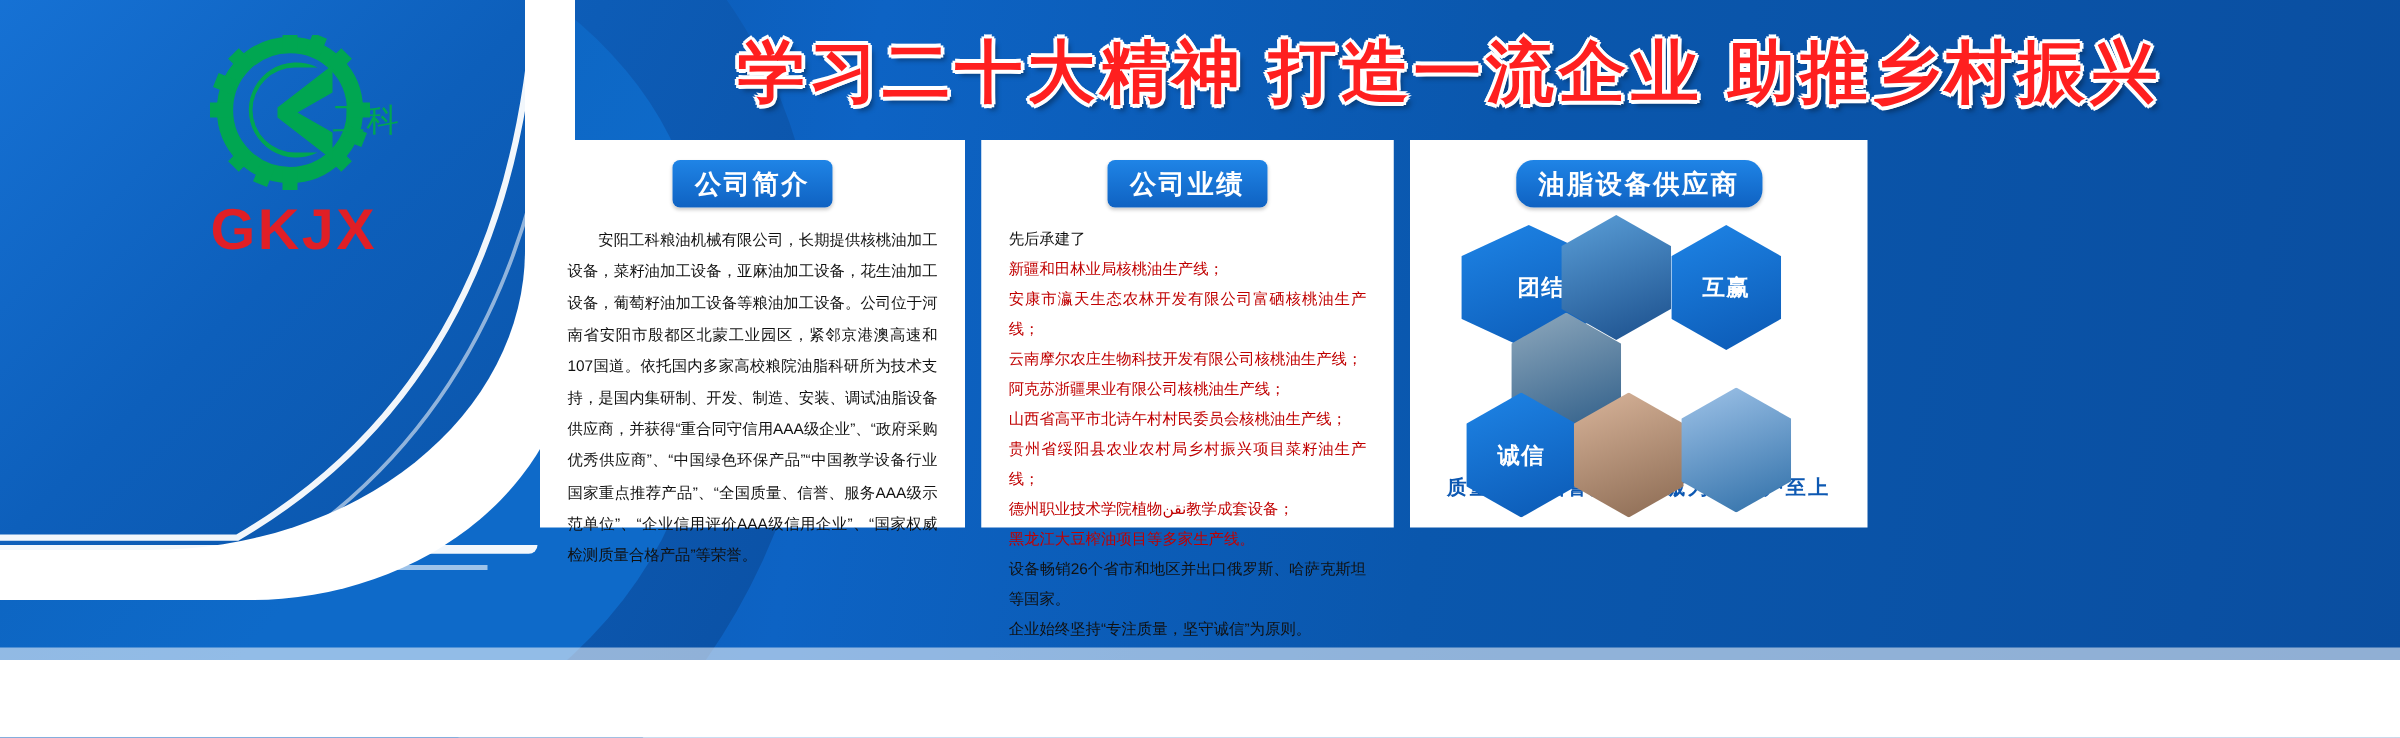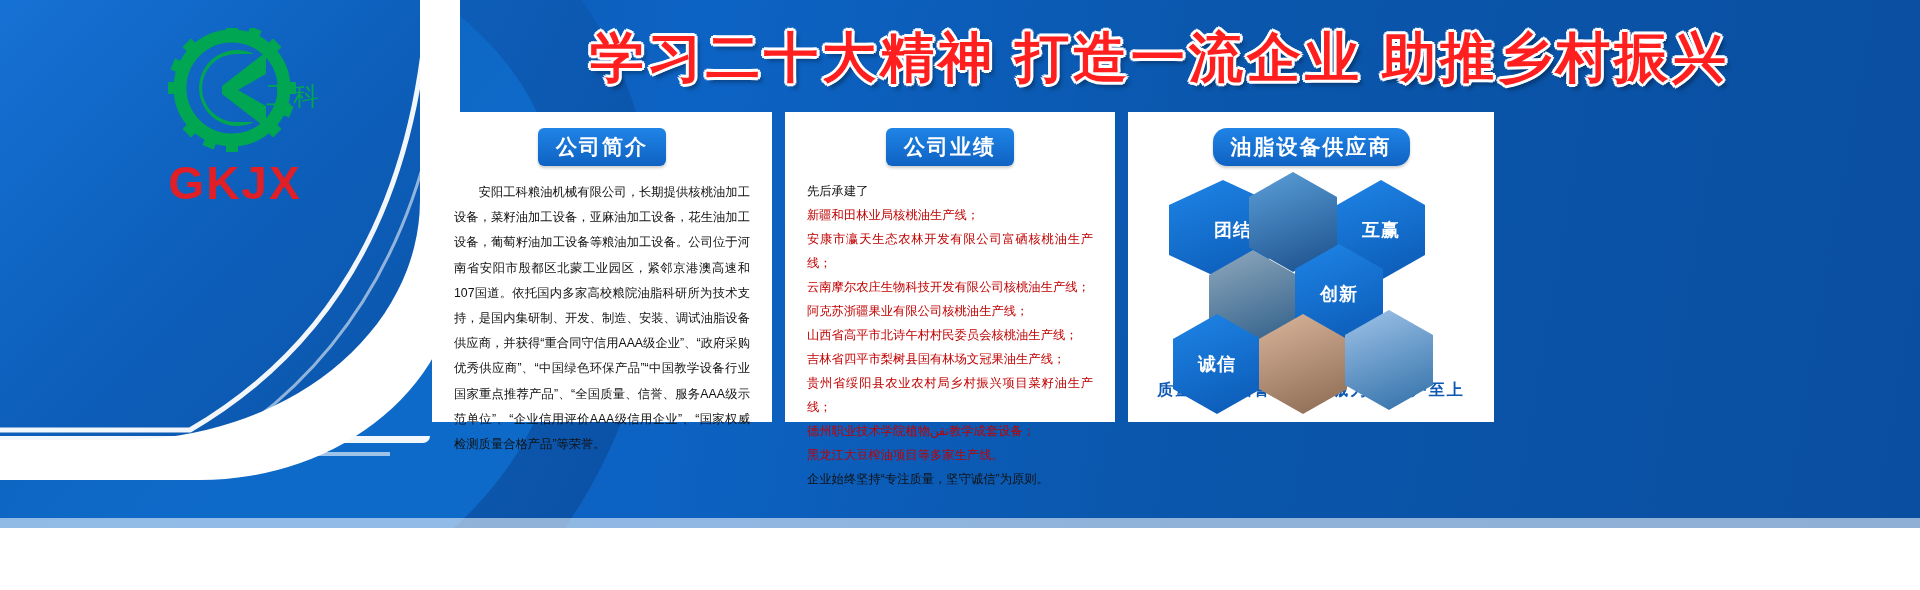--- a/index.html
+++ b/index.html
@@ -283,36 +283,35 @@
 
     <div class="card card-2">
       <div class="card-title">公司业绩</div>
       <div class="card-body">
         <p class="ach-lead">先后承建了</p>
         <p class="ach-item">新疆和田林业局核桃油生产线；</p>
         <p class="ach-item">安康市瀛天生态农林开发有限公司富硒核桃油生产线；</p>
         <p class="ach-item">云南摩尔农庄生物科技开发有限公司核桃油生产线；</p>
         <p class="ach-item">阿克苏浙疆果业有限公司核桃油生产线；</p>
         <p class="ach-item">山西省高平市北诗午村村民委员会核桃油生产线；</p>
-        <p class="ach-item">吉林省四平市梨树县国有林场文冠果油生产线；</p>
         <p class="ach-item">贵州省绥阳县农业农村局乡村振兴项目菜籽油生产线；</p>
         <p class="ach-item">德州职业技术学院植物نقن教学成套设备；</p>
         <p class="ach-item">黑龙江大豆榨油项目等多家生产线。</p>
+        <p class="ach-tail">设备畅销26个省市和地区并出口俄罗斯、哈萨克斯坦等国家。</p>
         <p class="ach-tail">企业始终坚持“专注质量，坚守诚信”为原则。</p>
       </div>
     </div>
 
     <div class="card card-3">
       <div class="card-title supplier-badge">油脂设备供应商</div>
       <div class="hex-area">
         <div class="hex hex-blue" style="left:18px;  top:6px;padding-left:20px;">团结</div>
         <div class="hex hex-img1" style="left:98px;  top:-2px;"></div>
         <div class="hex hex-blue" style="left:186px; top:6px;">互赢</div>
         <div class="hex hex-img2" style="left:58px;  top:76px;"></div>
-        <div class="hex hex-blue" style="left:144px; top:70px;">创新</div>
         <div class="hex hex-blue" style="left:22px;  top:140px;">诚信</div>
         <div class="hex hex-img3" style="left:108px; top:140px;"></div>
         <div class="hex hex-img4" style="left:194px; top:136px;"></div>
       </div>
       <div class="slogan">质量为先  信誉为重  以诚为本  用户至上</div>
     </div>
 
   </div>
 
   <div class="bottom-accent"></div>

